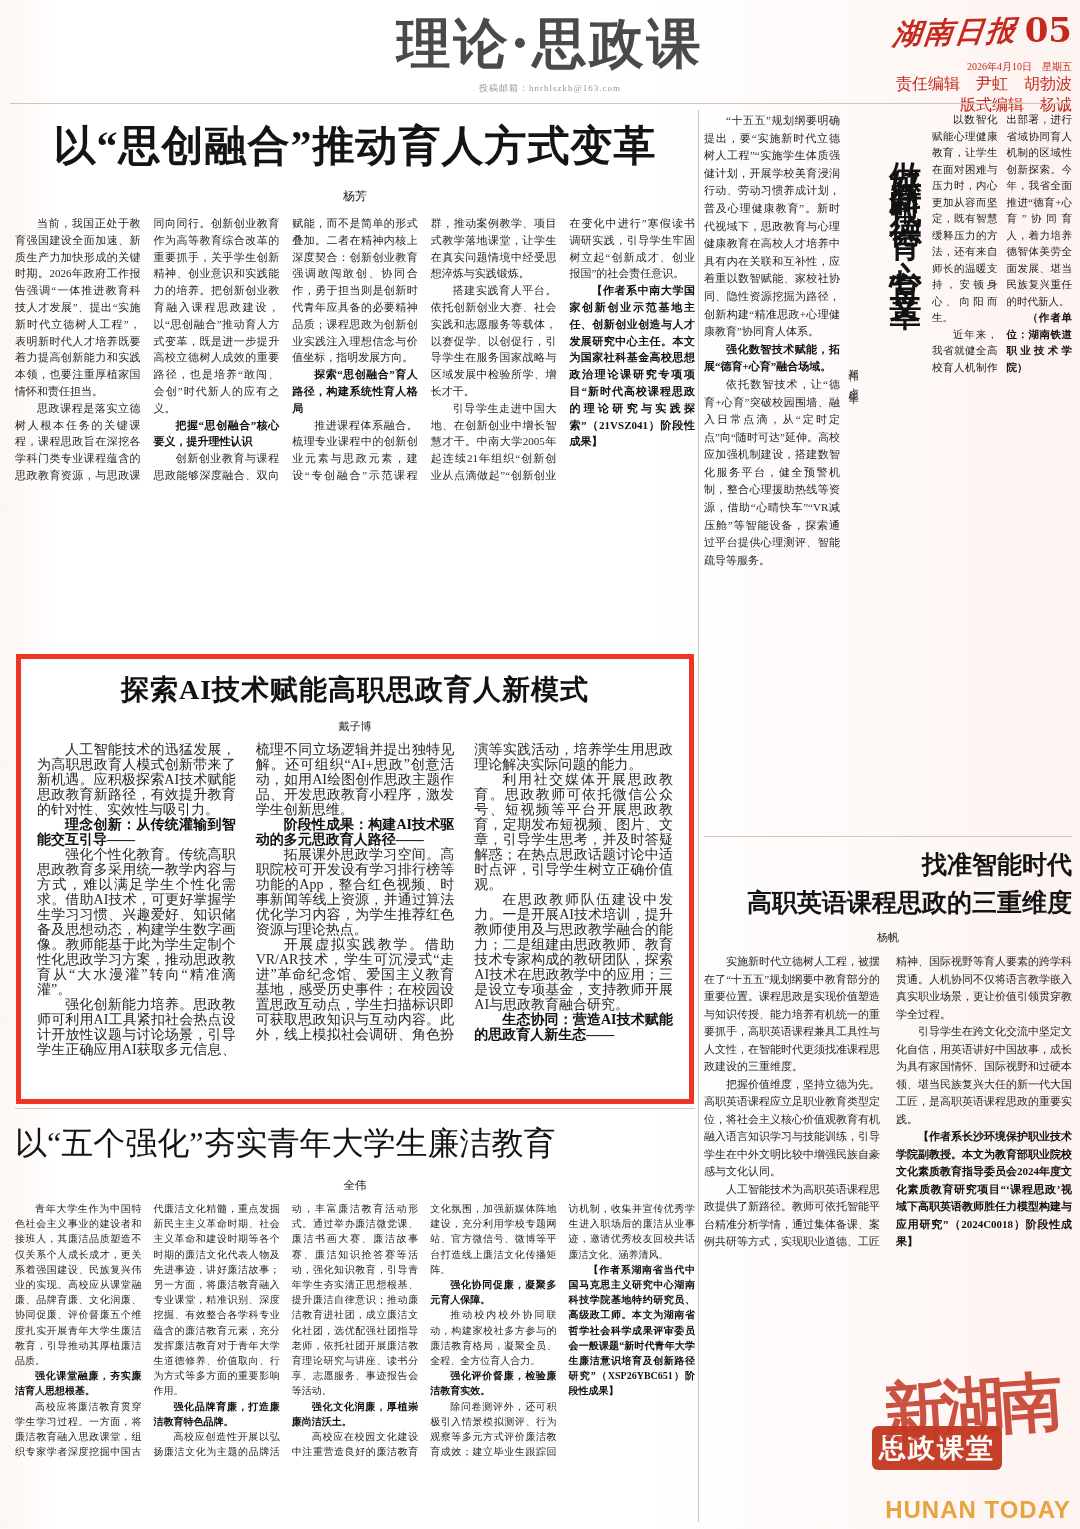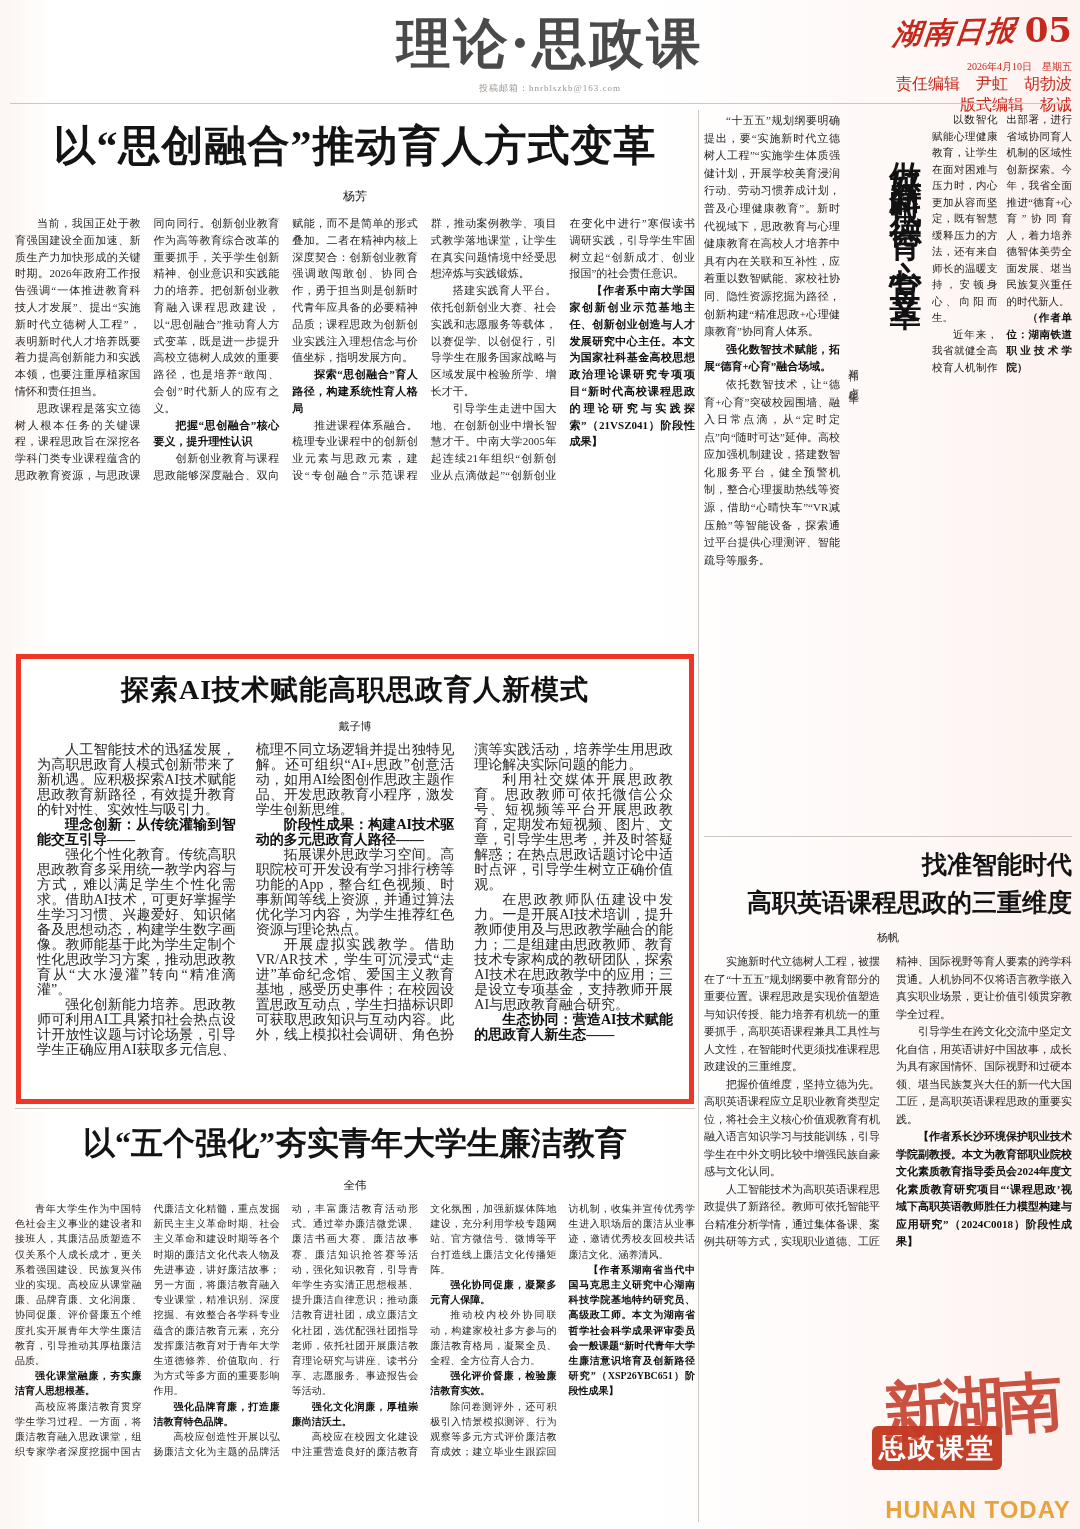--- a/index.html
+++ b/index.html
@@ -52,21 +52,21 @@
 
   
   .art-c{position:absolute;left:16px;top:654px;width:678px;height:450px;border:5px solid #ee3526;
         box-sizing:border-box;padding:4px 16px 8px;background:#fff;}
   .c-title{margin:8px 0 0;text-align:center;font-size:28px;font-weight:700;letter-spacing:1px;color:#111;}
   .art-c .author{font-size:11px;margin:10px 0 8px;}
   .cols-c{height:328px;column-count:3;column-gap:20px;font-size:14px;line-height:15px;}
 
   
   .art-d{position:absolute;left:15px;top:1114px;width:680px;height:412px;}
-  .d-title{margin:8px 0 0;text-align:center;font-size:32px;font-weight:700;color:#141414;}
+  .d-title{margin:8px 0 0;text-align:left;font-size:32px;font-weight:400;color:#141414;}
   .art-d .author{font-size:11.5px;margin:12px 0 8px;}
   .cols-d{height:312px;column-count:5;column-gap:12px;font-size:10px;line-height:15.2px;}
 
   
   .art-e{position:absolute;left:704px;top:844px;width:368px;height:682px;}
   .e-title{margin:4px 0 0;text-align:right;font-size:25px;font-weight:700;line-height:34px;color:#141414;}
   .art-e .author{font-size:11px;margin:10px 0 8px;}
   .cols-e{height:520px;column-count:2;column-gap:16px;font-size:11px;line-height:17.5px;}
 
   

